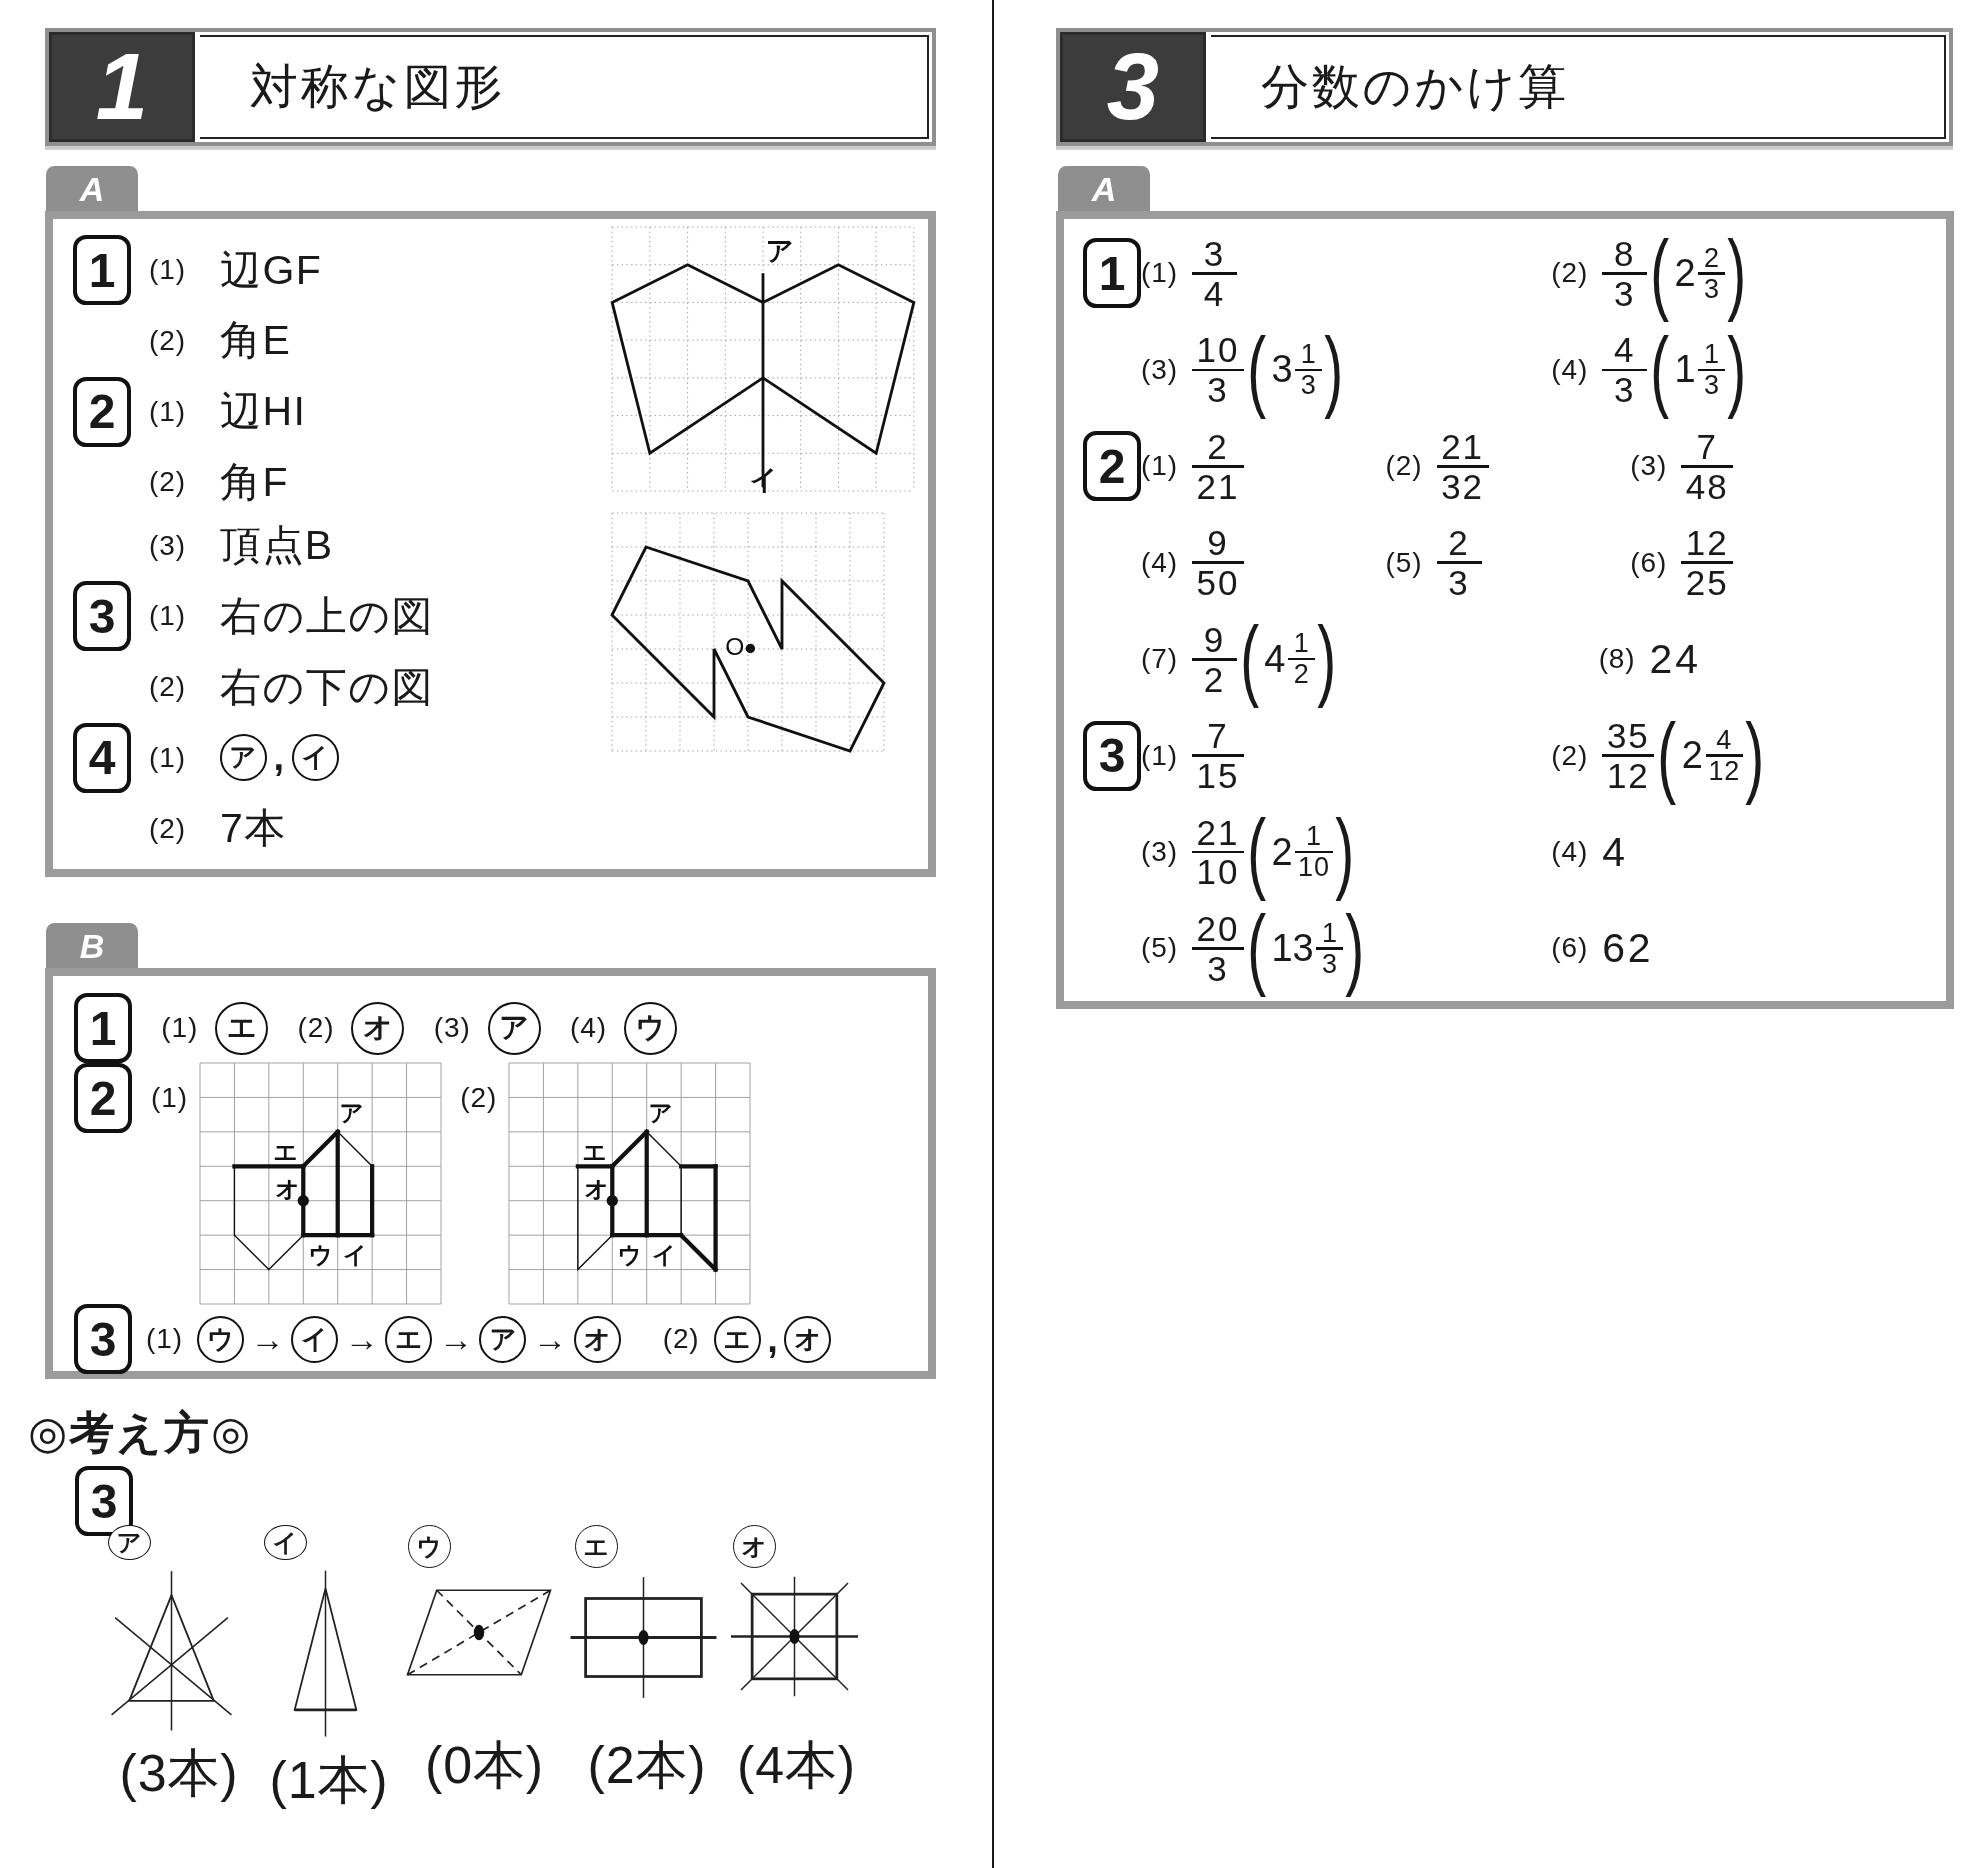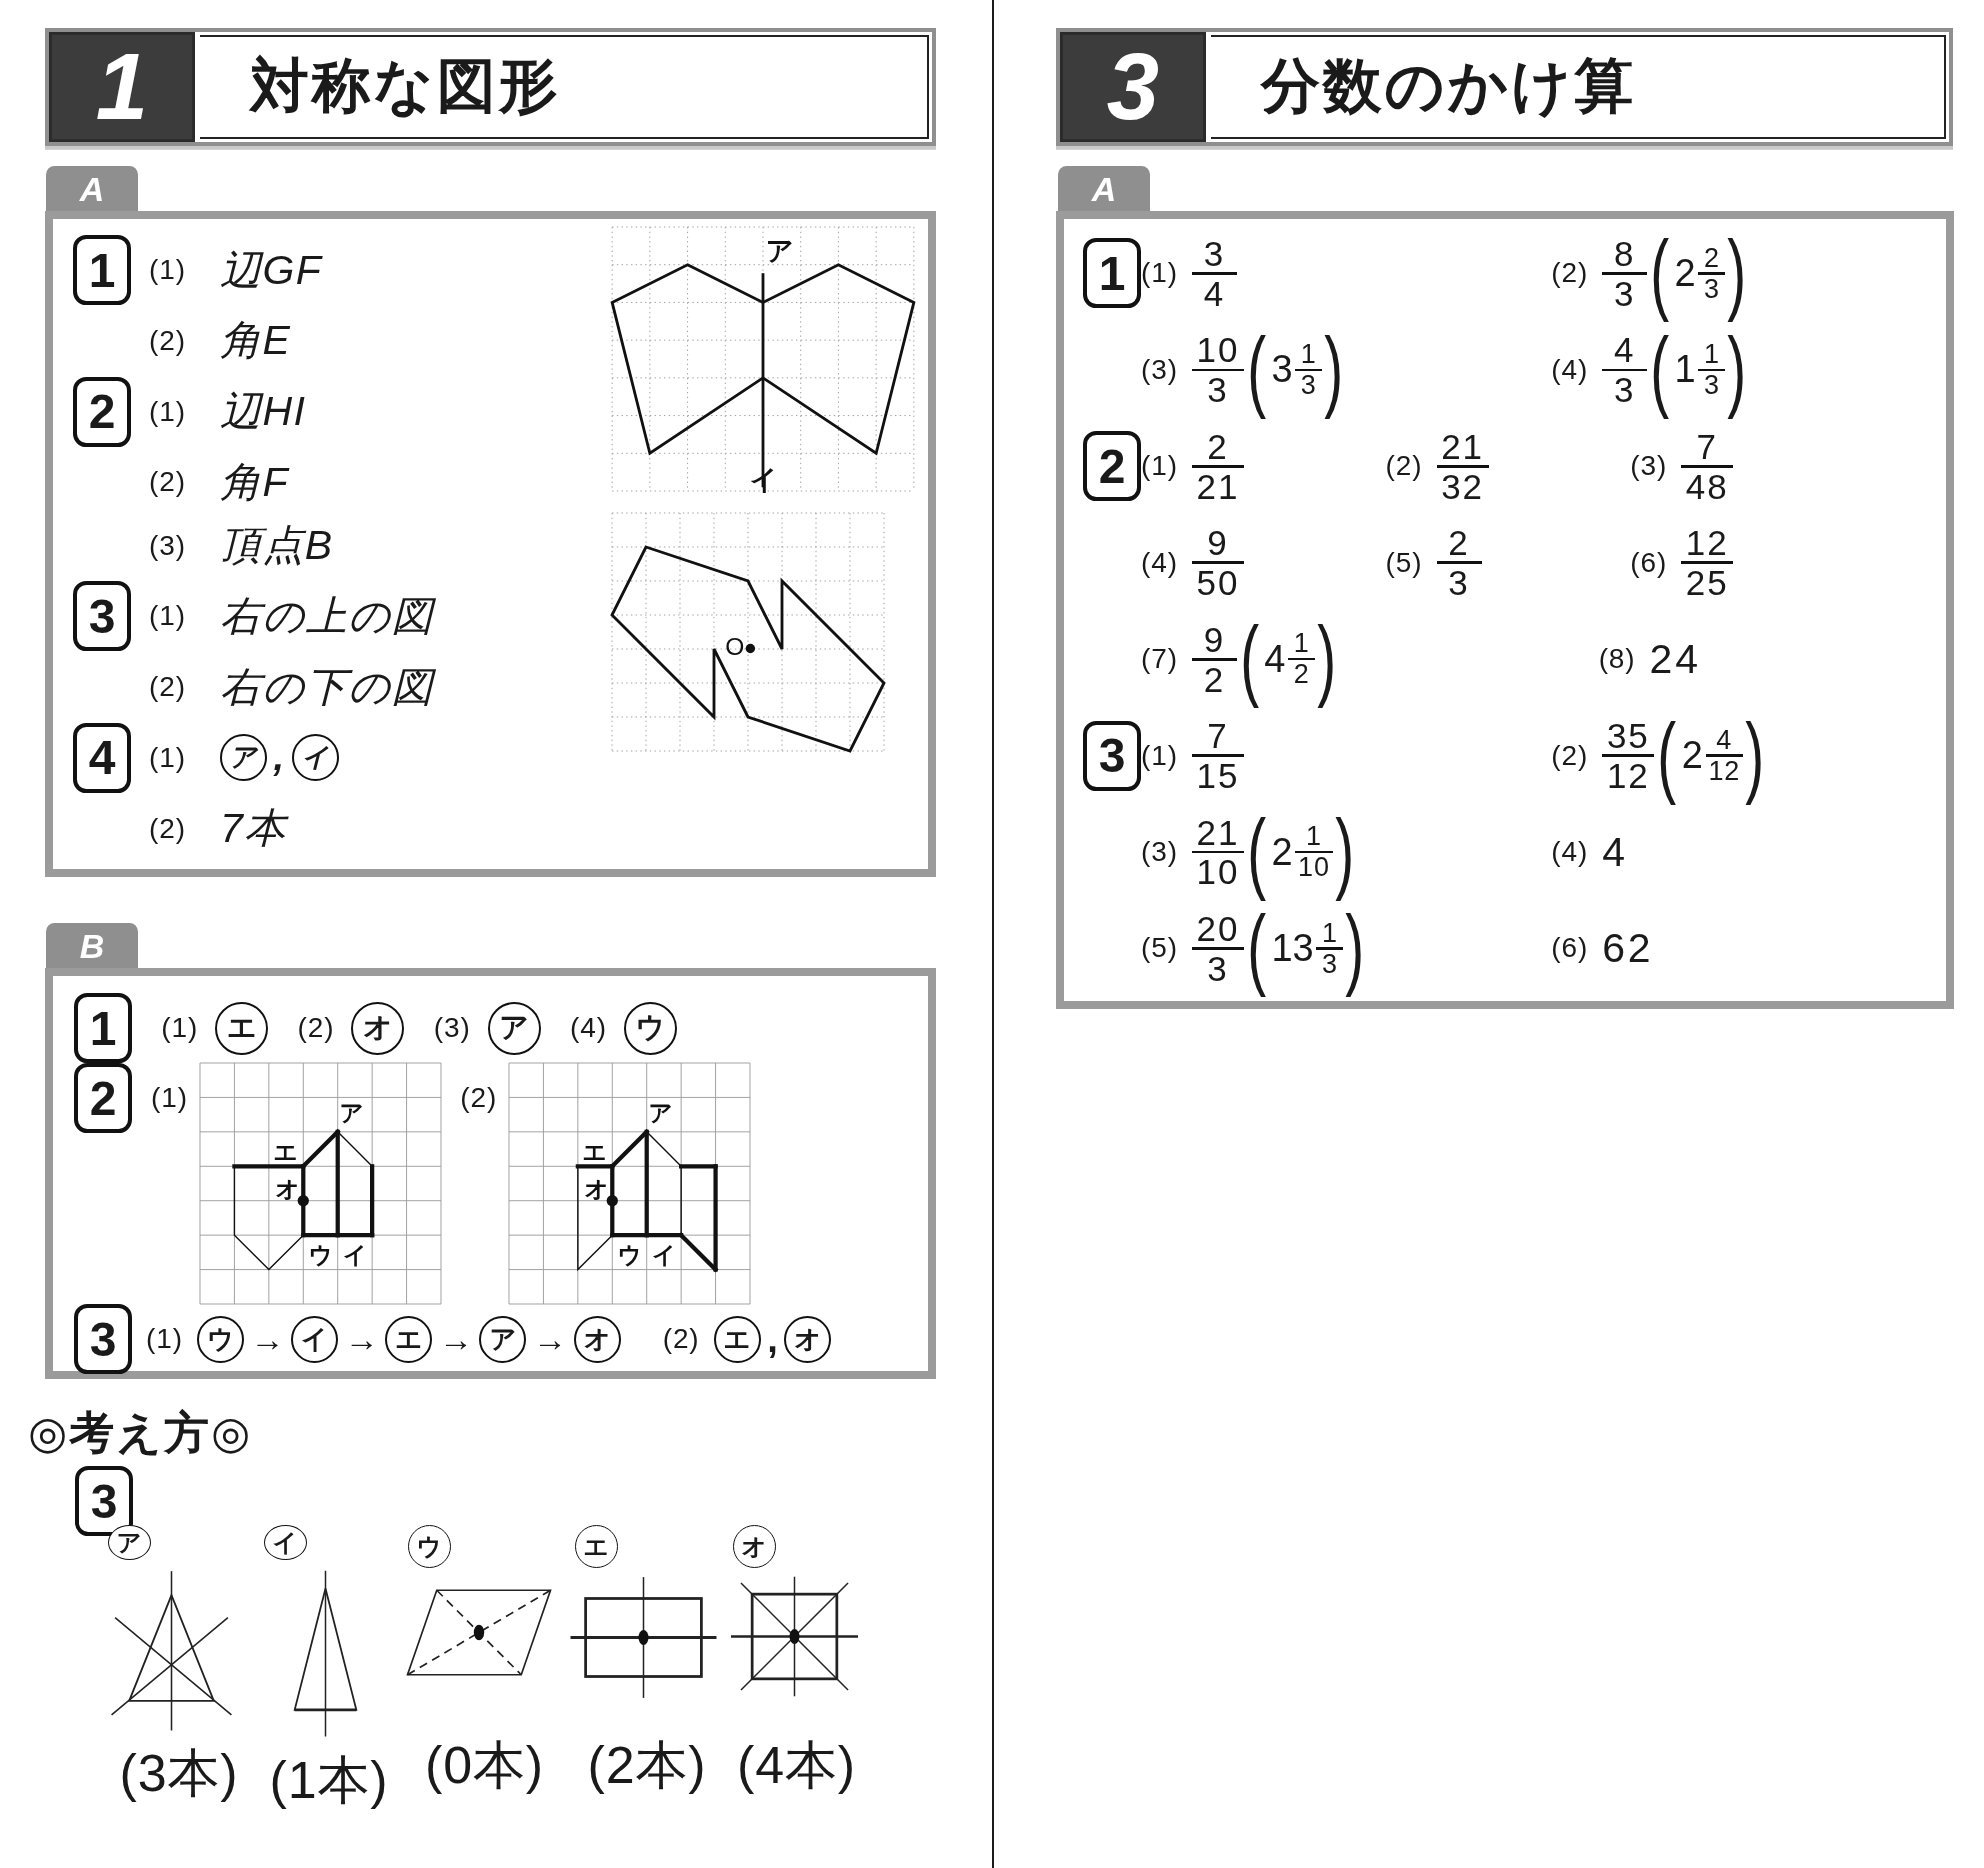--- a/index.html
+++ b/index.html
@@ -14,21 +14,21 @@
   #divider { left:992px; top:0; width:2.4px; height:1868px; background:#1c1c1c; }
 
   
   .chap { height:118px; border:4.7px solid #8f8f8f; background:#fff;
           display:flex; align-items:stretch; box-shadow:0 3.8px 0 #c9c9c9; }
   .chap .num { width:151px; background:#3c3c3c; color:#fff; display:flex;
                align-items:center; justify-content:center;
                font-size:94px; font-weight:bold; font-style:italic;
                border-right:5.7px solid #fff; box-shadow:inset 0 0 0 2.8px #2a2a2a; }
   .chap .ttl { flex:1; display:flex; align-items:center; padding-left:50px;
-               font-size:59px; font-weight:bold; letter-spacing:2.8px;
+               font-size:48px; font-weight:normal; letter-spacing:2.8px;
                border-top:2.8px solid #222; border-bottom:2.8px solid #222; border-right:2.8px solid #222;
                margin:2.8px 2.8px 2.8px 0; }
 
   
   .tab { width:92px; height:46px; background:#8f8f8f; color:#fff;
          border-radius:8.5px 8.5px 0 0; display:flex; align-items:center; justify-content:center;
          font-size:34px; font-weight:bold; font-style:italic; }
   .sbox { border:8px solid #9b9b9b; background:#fff; }
 
   
@@ -40,21 +40,21 @@
   .circ { border:2.4px solid #111; border-radius:50%; display:inline-flex;
           align-items:center; justify-content:center; font-weight:bold; background:#fff; }
   .circ.big   { width:53px; height:53px; font-size:29px; }
   .circ.small { width:47px; height:47px; font-size:26.4px; }
 
   
   #leftA-rows { left:20px; top:16px; width:476px; height:621px;
                 display:flex; flex-direction:column; justify-content:space-between; }
   .larow { display:flex; align-items:center; }
   .larow .qnum { width:71px; margin-left:18px; }
-  .larow .ans  { font-size:41px; font-weight:500; letter-spacing:1.4px; display:flex; align-items:center; gap:6.6px;font-style:italic; }
+  .larow .ans  { font-size:41px; font-weight:500; letter-spacing:1.4px; display:flex; align-items:center; gap:6.6px; }
   #leftA-figs { right:14px; top:7.5px; display:flex; flex-direction:column; }
   svg { overflow:visible; display:block; }
   svg text { font-family:"Liberation Sans","DejaVu Sans",sans-serif; fill:#111; }
 
   
   #leftB-content { padding:17px 14px 9.4px 21px; height:100%;
                    display:flex; flex-direction:column; justify-content:space-between; }
   .brow { display:flex; align-items:center; }
   #b1-row { gap:17px; }
   #b1-row .qnum { margin-left:12.3px; }

